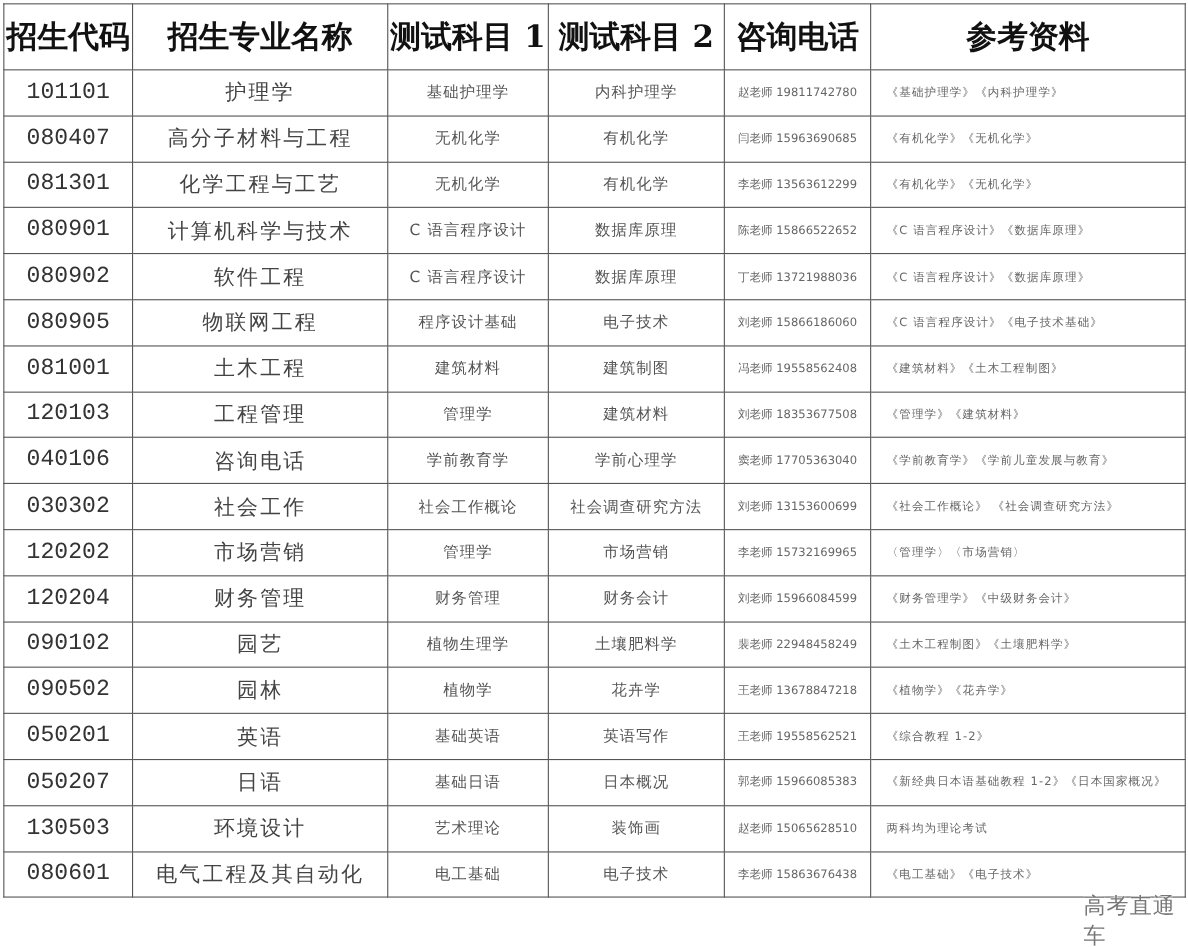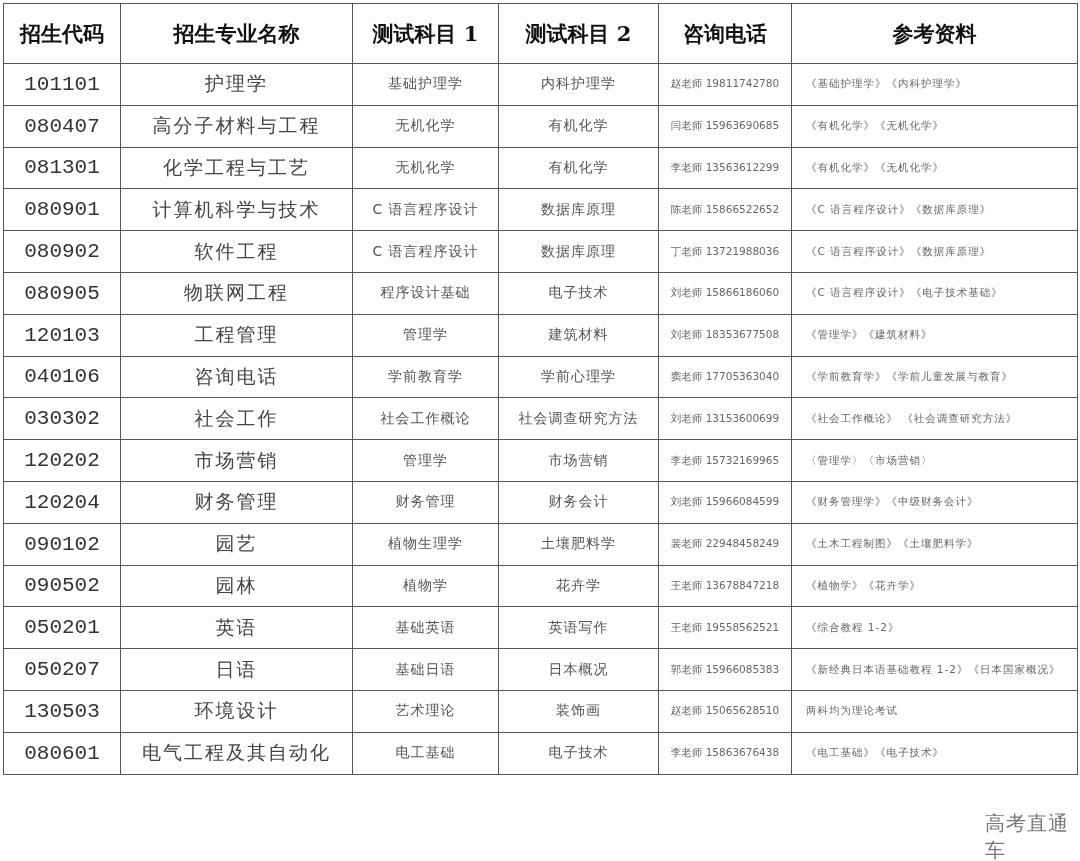--- a/index.html
+++ b/index.html
@@ -16,21 +16,21 @@
       text-align: center;
       vertical-align: middle;
       padding: 0;
       overflow: hidden;
       white-space: nowrap;
     }
     .tbl th {
       height: 59px;
       font-family: "DejaVu Serif", "Liberation Serif", serif;
       font-weight: bold;
-      font-size: 21px;
+      font-size: 28px;
       color: #111;
     }
     .tbl td { height: 40.8px; }
     .c-code { font-family: Liberation Mono, monospace; font-size: 21px; color: #333; }
     .c-name { font-family: "DejaVu Sans", sans-serif; font-size: 19px; letter-spacing: 2px; color: #444; }
     .c-name.long { font-size: 17px; letter-spacing: 1px; }
     .c-subj { font-family: "DejaVu Sans", sans-serif; font-size: 14px; letter-spacing: 1px; color: #555; }
     .c-phone { font-family: "DejaVu Sans", sans-serif; font-size: 10.5px; color: #666; }
     .c-ref { font-family: "DejaVu Sans", sans-serif; font-size: 10.5px; color: #666; text-align: left !important; padding-left: 14px !important; letter-spacing: 1px; }
     .watermark {
@@ -107,20 +107,28 @@
       </tr>
       <tr>
         <td class="c-code">080905</td>
         <td class="c-name">物联网工程</td>
         <td class="c-subj">程序设计基础</td>
         <td class="c-subj">电子技术</td>
         <td class="c-phone">刘老师 15866186060</td>
         <td class="c-ref">《C 语言程序设计》《电子技术基础》</td>
       </tr>
       <tr>
+        <td class="c-code">081001</td>
+        <td class="c-name">土木工程</td>
+        <td class="c-subj">建筑材料</td>
+        <td class="c-subj">建筑制图</td>
+        <td class="c-phone">冯老师 19558562408</td>
+        <td class="c-ref">《建筑材料》《土木工程制图》</td>
+      </tr>
+      <tr>
         <td class="c-code">120103</td>
         <td class="c-name">工程管理</td>
         <td class="c-subj">管理学</td>
         <td class="c-subj">建筑材料</td>
         <td class="c-phone">刘老师 18353677508</td>
         <td class="c-ref">《管理学》《建筑材料》</td>
       </tr>
       <tr>
         <td class="c-code">040106</td>
         <td class="c-name">咨询电话</td>

